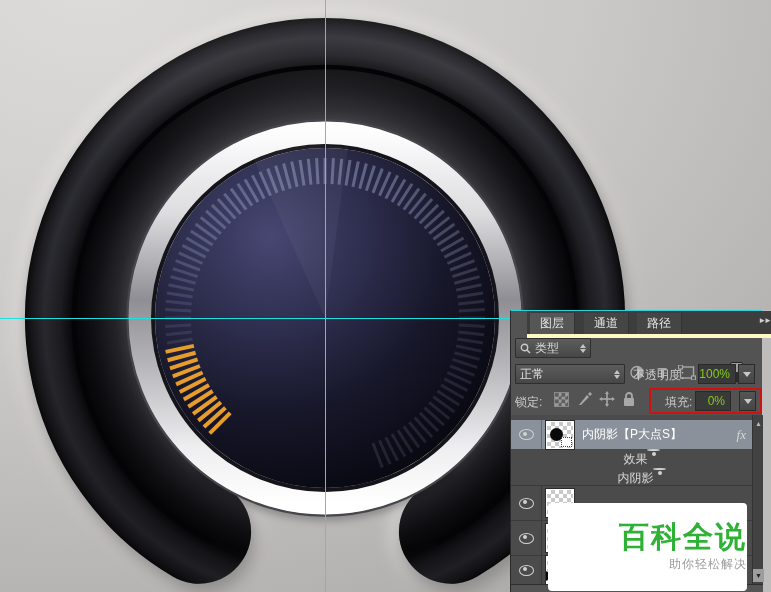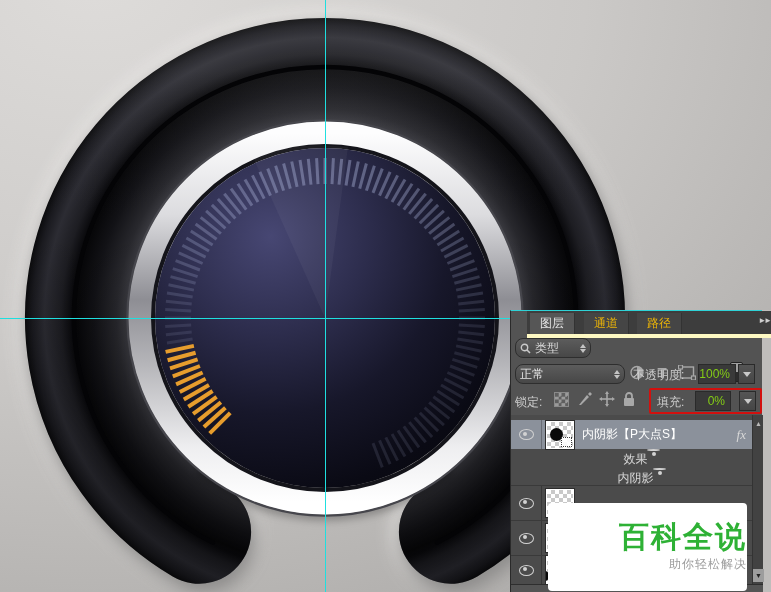--- a/index.html
+++ b/index.html
@@ -10,29 +10,29 @@
     background:radial-gradient(1100px 850px at 12% -4%, #dedcda 0%, #cbc9c7 45%, #b3b1af 78%, #a3a1a0 100%);}
   .canvas svg{position:absolute;left:0;top:0;}
   .guide{position:absolute;background:#1fdfdf;z-index:5;}
   .guide.v{left:325px;top:0;width:1px;height:592px;}
   .guide.h{left:0;top:318px;width:771px;height:1px;}
   
   .panel{position:absolute;left:510px;top:310px;width:252px;height:282px;background:#535353;
          border-top:1px solid #2fd2d6;border-left:1px solid #2a2a2a;box-sizing:border-box;z-index:10;
          color:#cfcfcf;font-size:12px;}
   .tabbar{position:absolute;left:16px;top:0;width:100%;height:23px;background:#3d3d3d;border-bottom:4px solid #fef9c3;}
-  .tab{position:absolute;top:2px;height:21px;line-height:21px;padding:0 10px;background:#454545;color:#eab308;
+  .tab{position:absolute;top:2px;height:21px;line-height:21px;padding:0 10px;background:#454545;color:#e5e5e5;
        border-right:1px solid #333;box-sizing:border-box;}
   .tab.active{background:#565656;color:#e4e4e4;}
   .tab-icons{position:absolute;right:8px;top:5px;color:#cfcfcf;font-size:8px;letter-spacing:-2px;}
   .tab-div{position:absolute;right:1px;top:4px;color:#9a9a9a;font-size:10px;}
   
   .frow{position:absolute;left:0;top:24px;width:100%;height:26px;}
   .dropbtn{position:absolute;height:20px;background:linear-gradient(#5c5c5c,#474747);
-           border:1px solid #2e2e2e;border-radius:8px;box-sizing:border-box;display:flex;align-items:center;padding:8px 4px;gap:4px;}
+           border:1px solid #2e2e2e;border-radius:1px;box-sizing:border-box;display:flex;align-items:center;padding:8px 4px;gap:4px;}
   .updown{display:flex;flex-direction:column;gap:1px;margin-left:auto;}
   .updown i{display:block;width:0;height:0;border-left:3.5px solid transparent;border-right:3.5px solid transparent;}
   .updown i.u{border-bottom:4px solid #c4c4c4;}
   .updown i.d{border-top:4px solid #c4c4c4;}
   .ficon{position:absolute;top:30px;width:18px;height:15px;}
   .toggle{position:absolute;left:219px;top:27px;width:13px;height:20px;border:1px solid #222;border-radius:2px;
           background:linear-gradient(#9f9f9f 0 50%, #2c2c2c 50% 100%);box-sizing:border-box;}
   
   .brow{position:absolute;left:0;top:50px;width:100%;height:26px;}
   .lbl{color:#cccccc;}
@@ -322,21 +322,21 @@
       <svg class="lockicon" style="left:88px;top:4px;" width="16" height="16" viewBox="0 0 16 16">
         <path d="M8,0 L10,3 L6,3 Z M8,16 L6,13 L10,13 Z M0,8 L3,6 L3,10 Z M16,8 L13,10 L13,6 Z" fill="#a8a8a8"></path>
         <line x1="8" y1="2" x2="8" y2="14" stroke="#a8a8a8" stroke-width="1.6"></line>
         <line x1="2" y1="8" x2="14" y2="8" stroke="#a8a8a8" stroke-width="1.6"></line>
       </svg>
       <svg class="lockicon" style="left:111px;top:4px;" width="14" height="16" viewBox="0 0 14 16">
         <rect x="2" y="7" width="10" height="8" rx="1" fill="#a8a8a8"></rect>
         <path d="M4,7 V5 a3,3 0 0 1 6,0 V7" fill="none" stroke="#a8a8a8" stroke-width="1.8"></path>
       </svg>
       <div class="redbox">
-        <span class="lbl" style="position:absolute;left:6px;top:4px;">填充:</span>
+        <span class="lbl" style="position:absolute;left:14px;top:4px;">填充:</span>
         <div class="valbox" style="left:44px;top:1px;width:36px;">0%</div>
         <div class="caretbtn" style="left:88px;top:1px;">
             <i></i>
           </div>
       </div>
     </div>
 
     <div class="list">
 
       <div class="row sel" style="top:5px;height:29px;">

